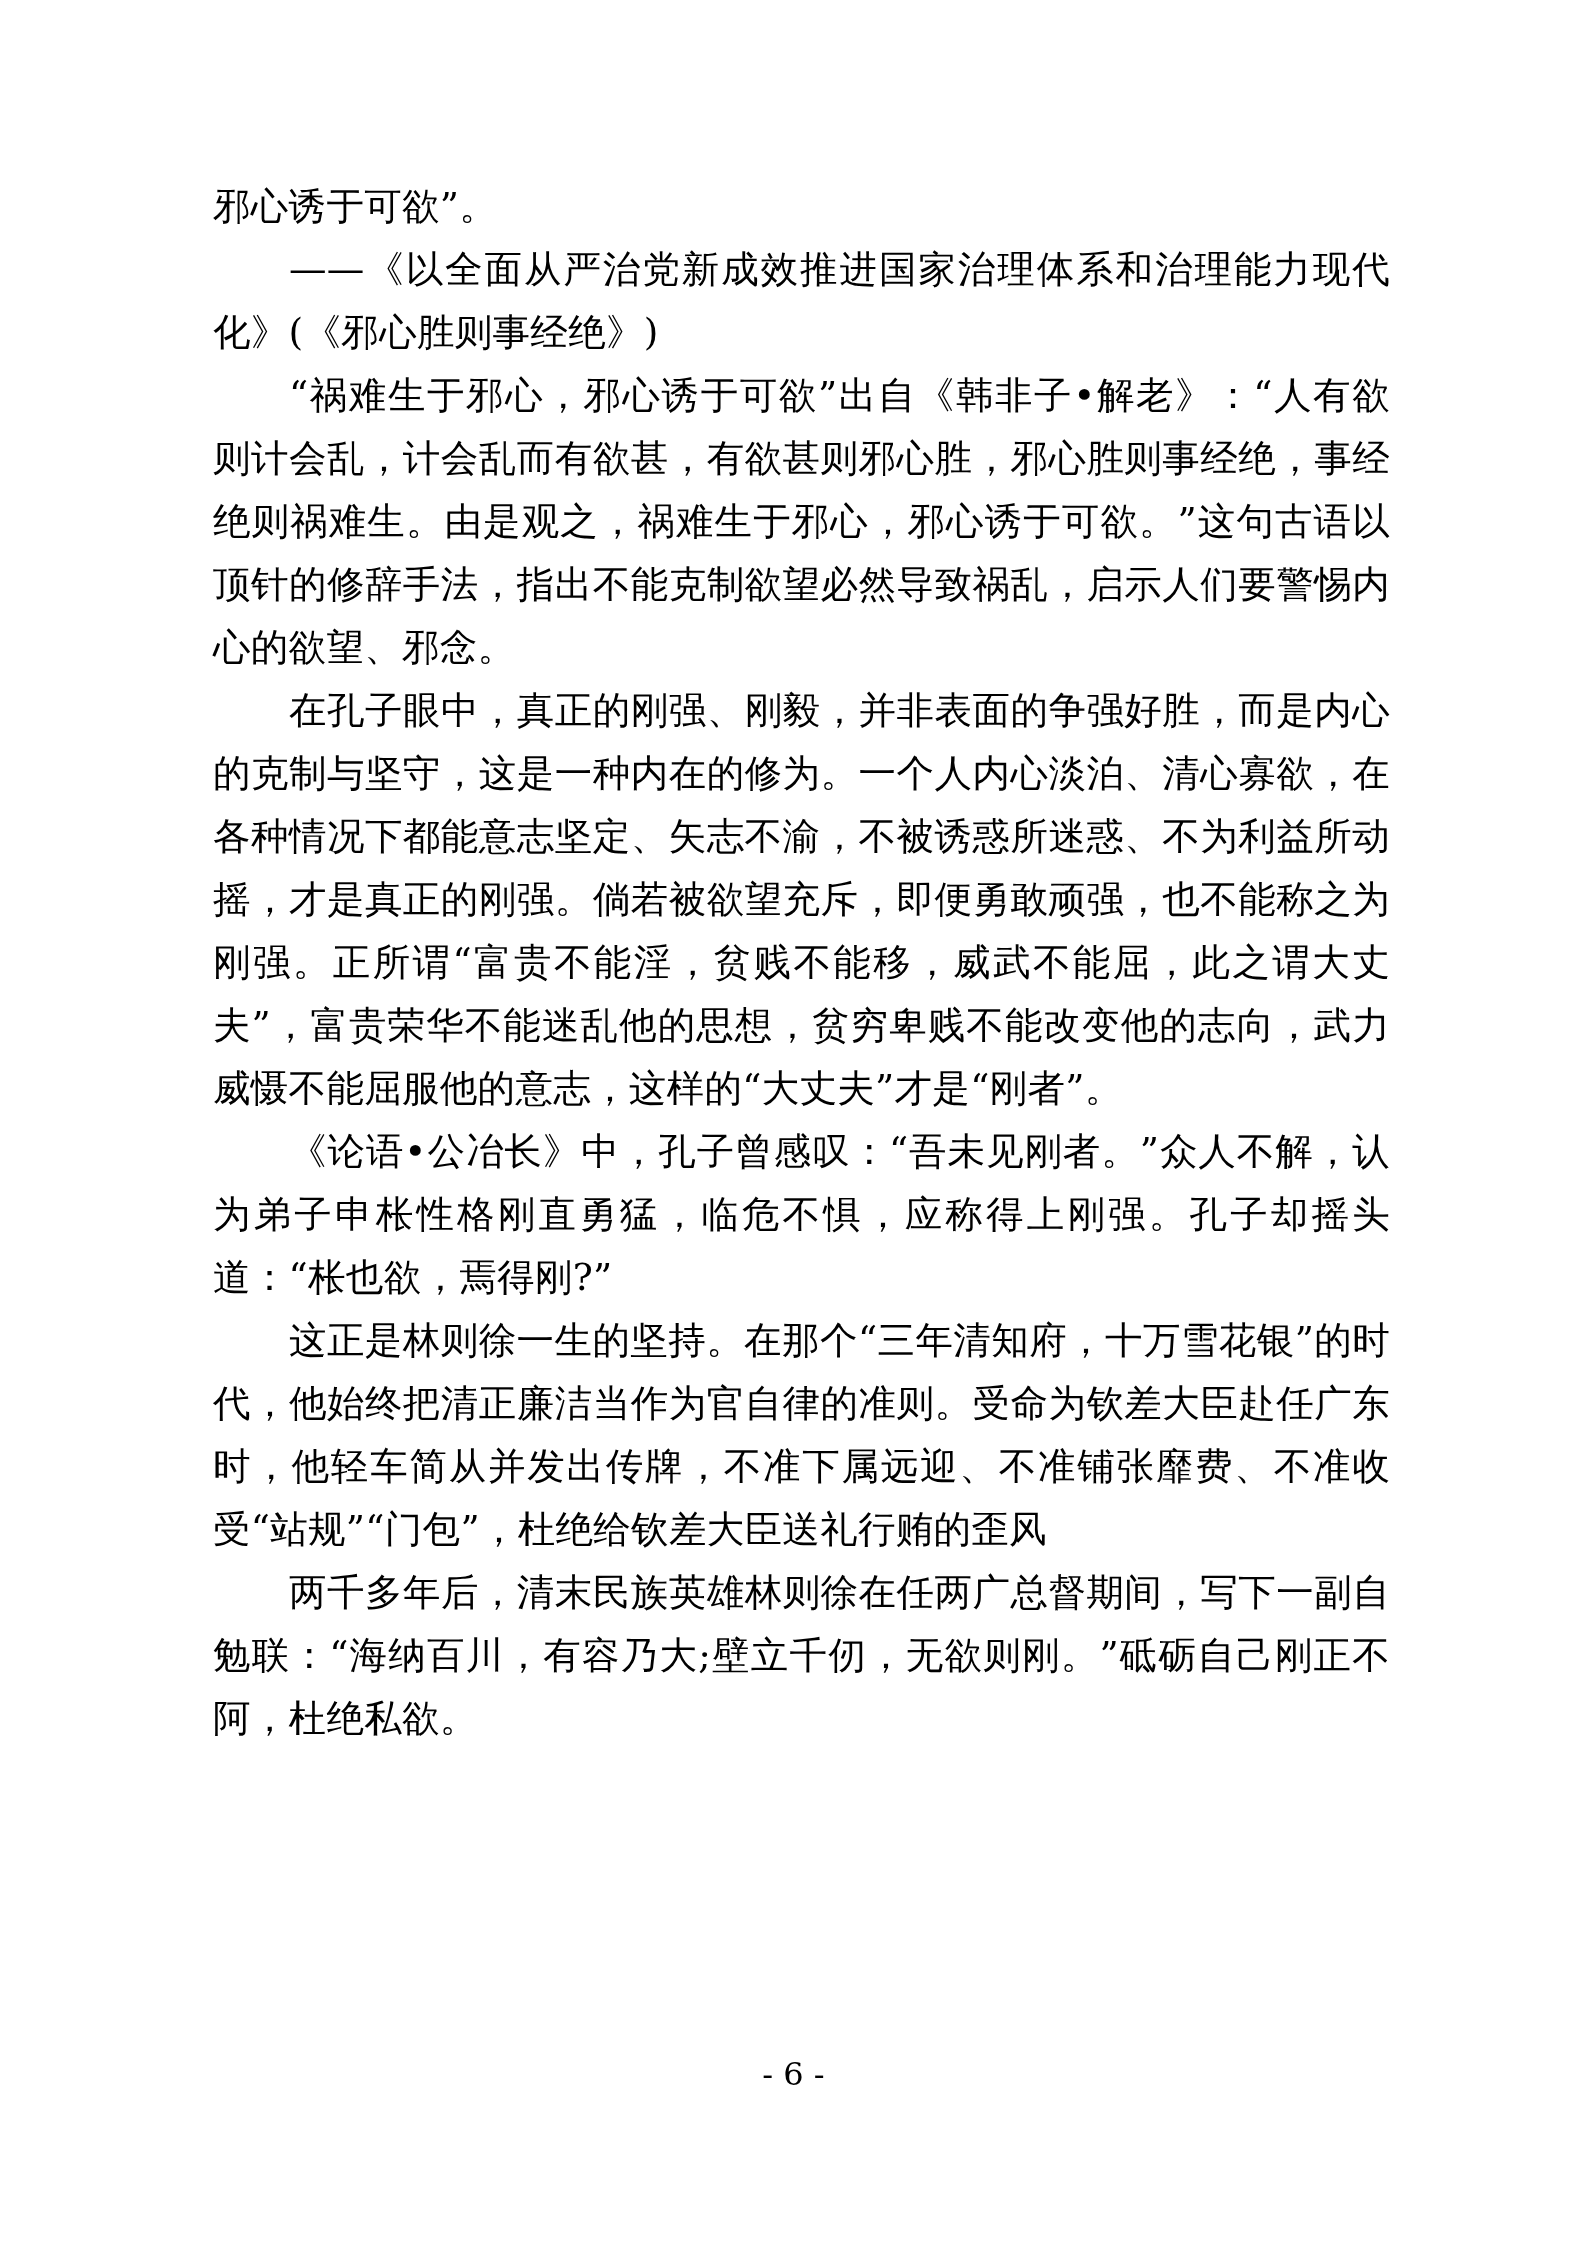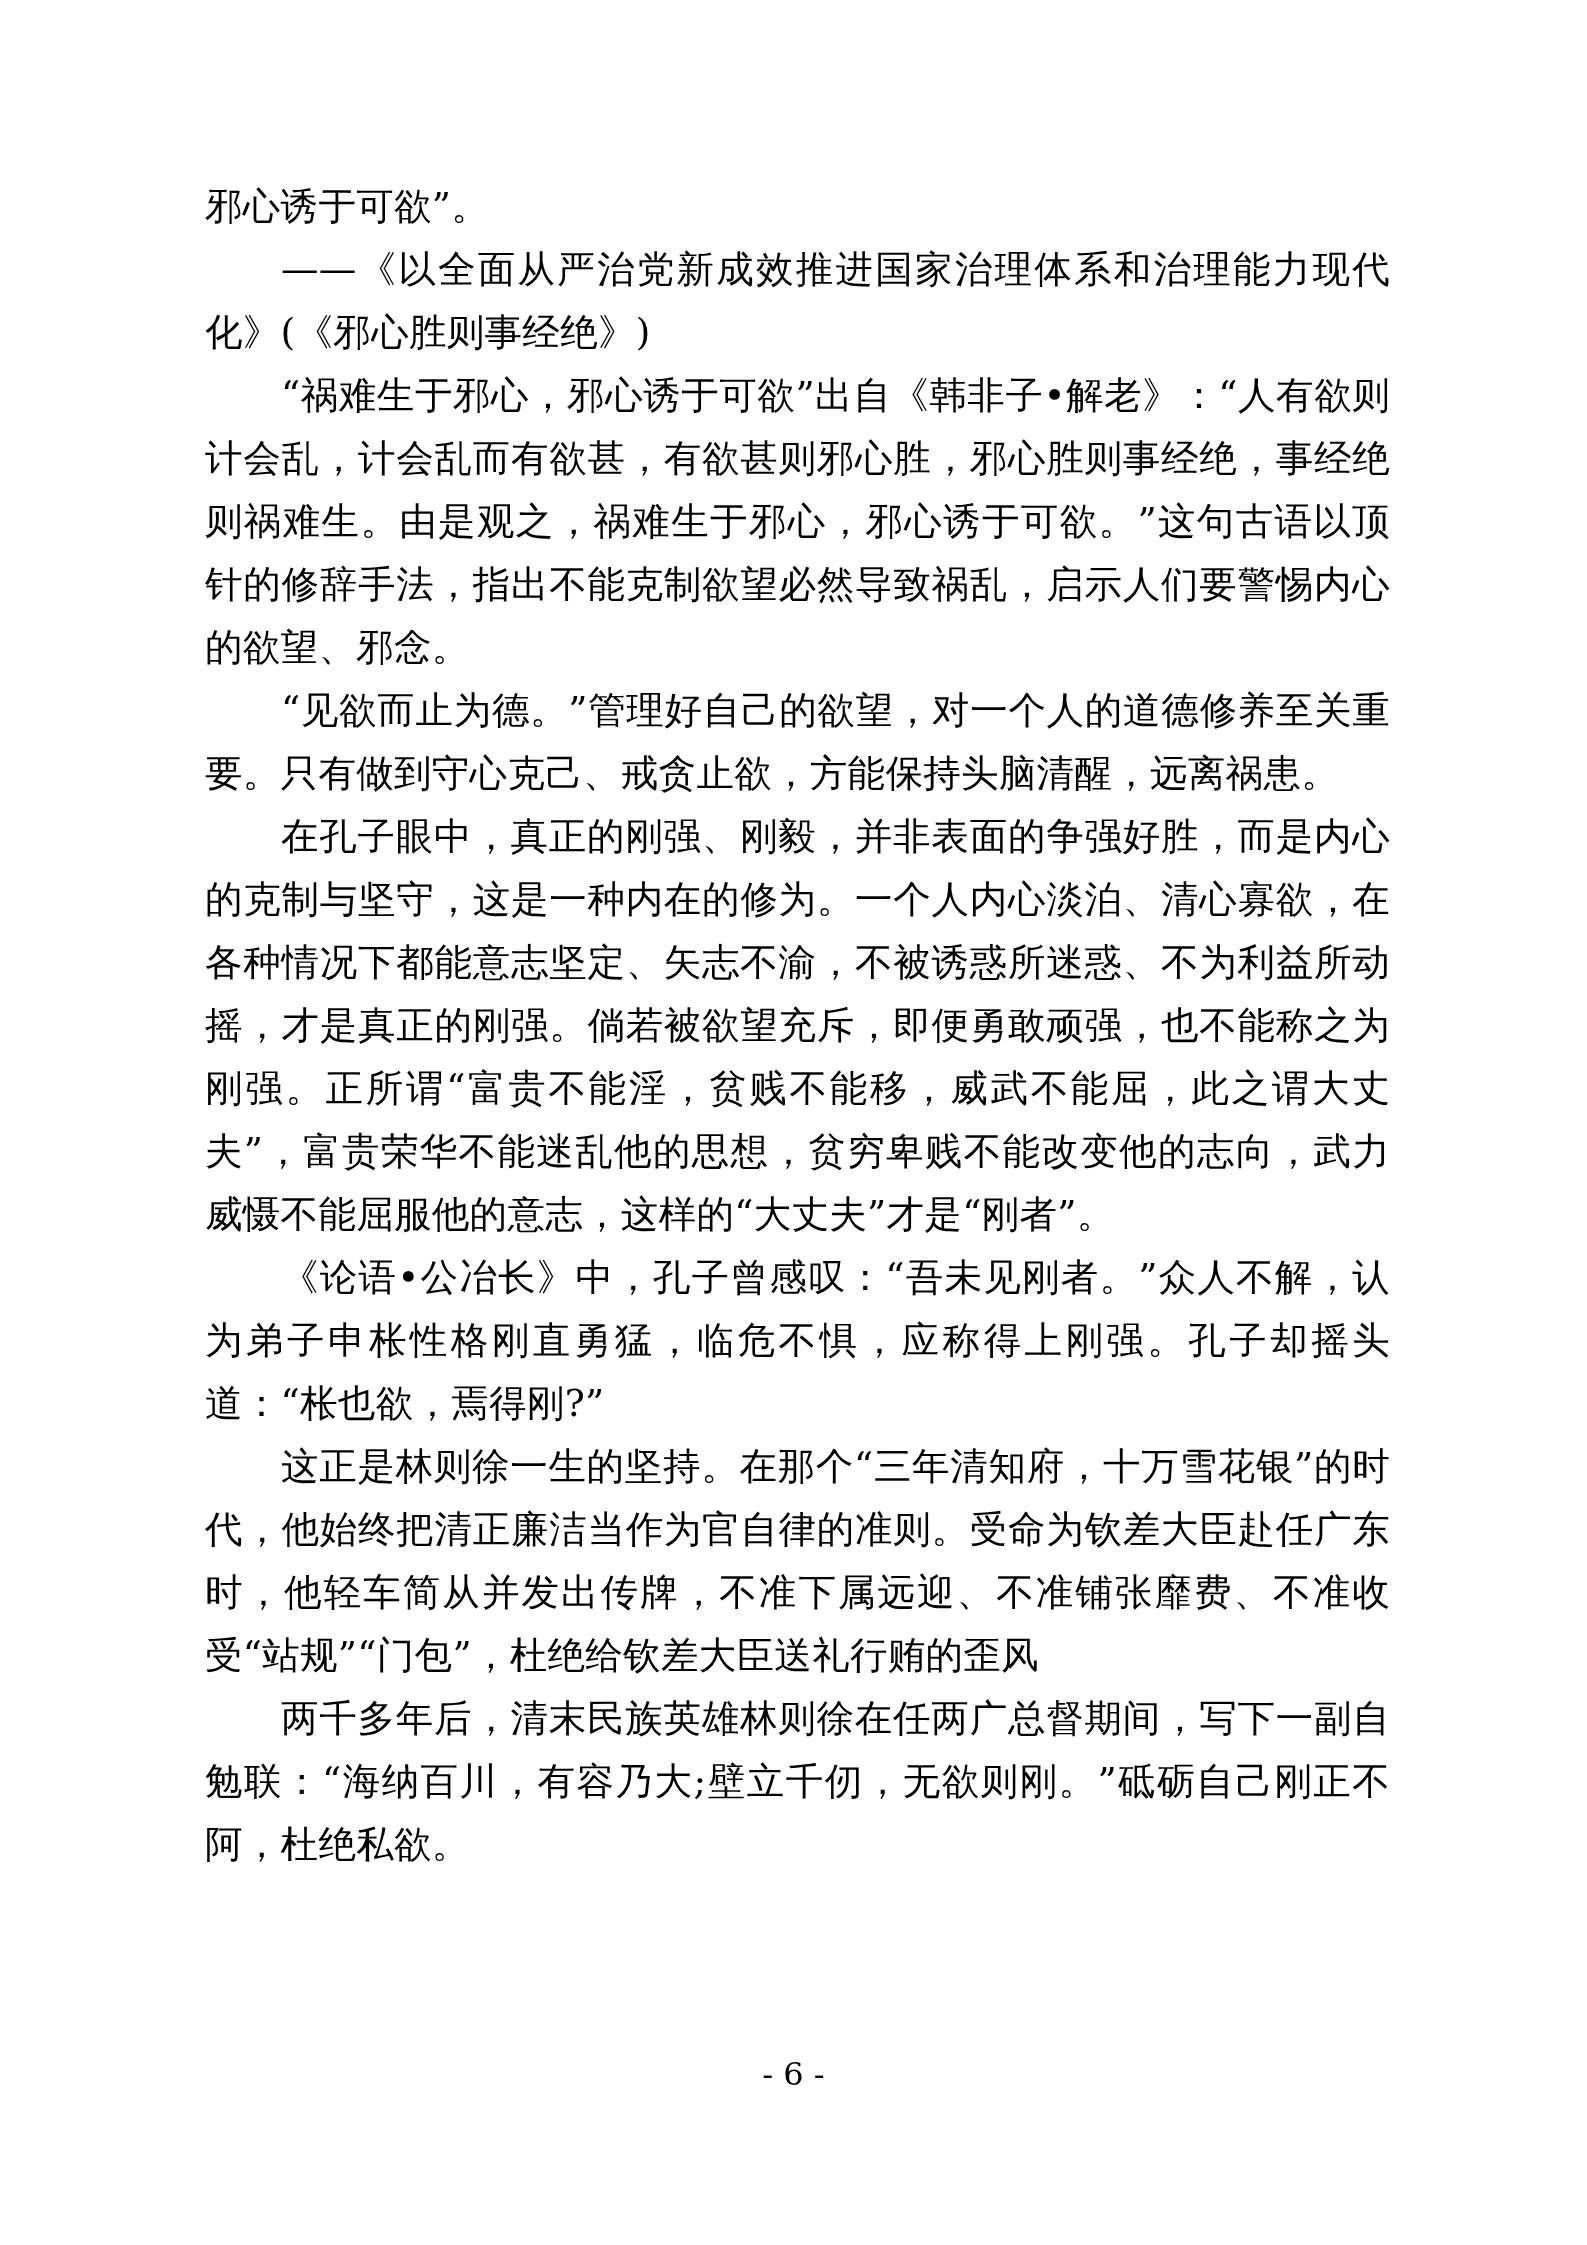--- a/index.html
+++ b/index.html
@@ -21,21 +21,21 @@
     top: 175px;
     width: 1185px;
   }
   .para {
     font-family: "DejaVu Serif", "Liberation Serif", serif;
     font-size: 37.5px;
     line-height: 63px;
     color: #000000;
     text-align: justify;
     text-justify: inter-ideograph;
-    margin: 0 0 0 0;
+    margin: 0 0 0 8px;
     letter-spacing: 0.3px;
   }
   .indent {
     text-indent: 76px;
   }
   .footer {
     position: absolute;
     left: 0;
     top: 2055px;
     width: 1587px;
@@ -46,20 +46,19 @@
   }
 </style>
 </head>
 <body>
 
 <div class="page">
   <div class="content">
     <p class="para">邪心诱于可欲”。</p>
     <p class="para indent">——《以全面从严治党新成效推进国家治理体系和治理能力现代化》(《邪心胜则事经绝》)</p>
     <p class="para indent">“祸难生于邪心，邪心诱于可欲”出自《韩非子•解老》：“人有欲则计会乱，计会乱而有欲甚，有欲甚则邪心胜，邪心胜则事经绝，事经绝则祸难生。由是观之，祸难生于邪心，邪心诱于可欲。”这句古语以顶针的修辞手法，指出不能克制欲望必然导致祸乱，启示人们要警惕内心的欲望、邪念。</p>
-    <p class="para indent">“见欲而止为德。”管理好自己的欲望，对一个人的道德修养至关重要。只有做到守心克己、戒贪止欲，方能保持头脑清醒，远离祸患。</p>
     <p class="para indent">在孔子眼中，真正的刚强、刚毅，并非表面的争强好胜，而是内心的克制与坚守，这是一种内在的修为。一个人内心淡泊、清心寡欲，在各种情况下都能意志坚定、矢志不渝，不被诱惑所迷惑、不为利益所动摇，才是真正的刚强。倘若被欲望充斥，即便勇敢顽强，也不能称之为刚强。正所谓“富贵不能淫，贫贱不能移，威武不能屈，此之谓大丈夫”，富贵荣华不能迷乱他的思想，贫穷卑贱不能改变他的志向，武力威慑不能屈服他的意志，这样的“大丈夫”才是“刚者”。</p>
     <p class="para indent">《论语•公冶长》中，孔子曾感叹：“吾未见刚者。”众人不解，认为弟子申枨性格刚直勇猛，临危不惧，应称得上刚强。孔子却摇头道：“枨也欲，焉得刚?”</p>
     <p class="para indent">这正是林则徐一生的坚持。在那个“三年清知府，十万雪花银”的时代，他始终把清正廉洁当作为官自律的准则。受命为钦差大臣赴任广东时，他轻车简从并发出传牌，不准下属远迎、不准铺张靡费、不准收受“站规”“门包”，杜绝给钦差大臣送礼行贿的歪风</p>
     <p class="para indent">两千多年后，清末民族英雄林则徐在任两广总督期间，写下一副自勉联：“海纳百川，有容乃大;壁立千仞，无欲则刚。”砥砺自己刚正不阿，杜绝私欲。</p>
   </div>
   <div class="footer">- 6 -</div>
 </div>
 
 </body></html>

